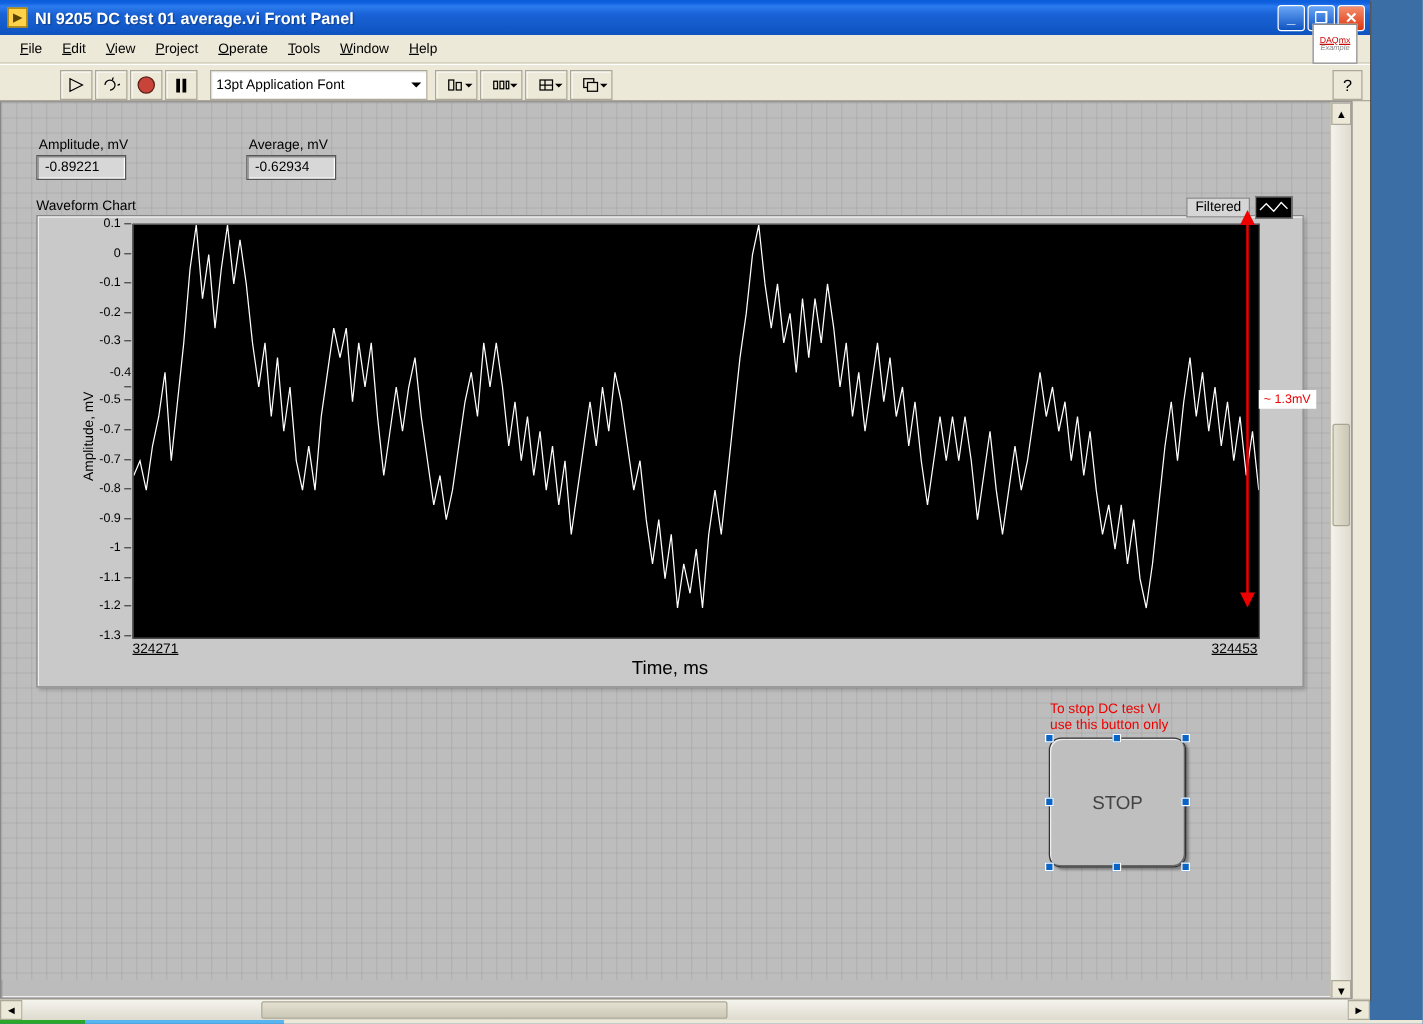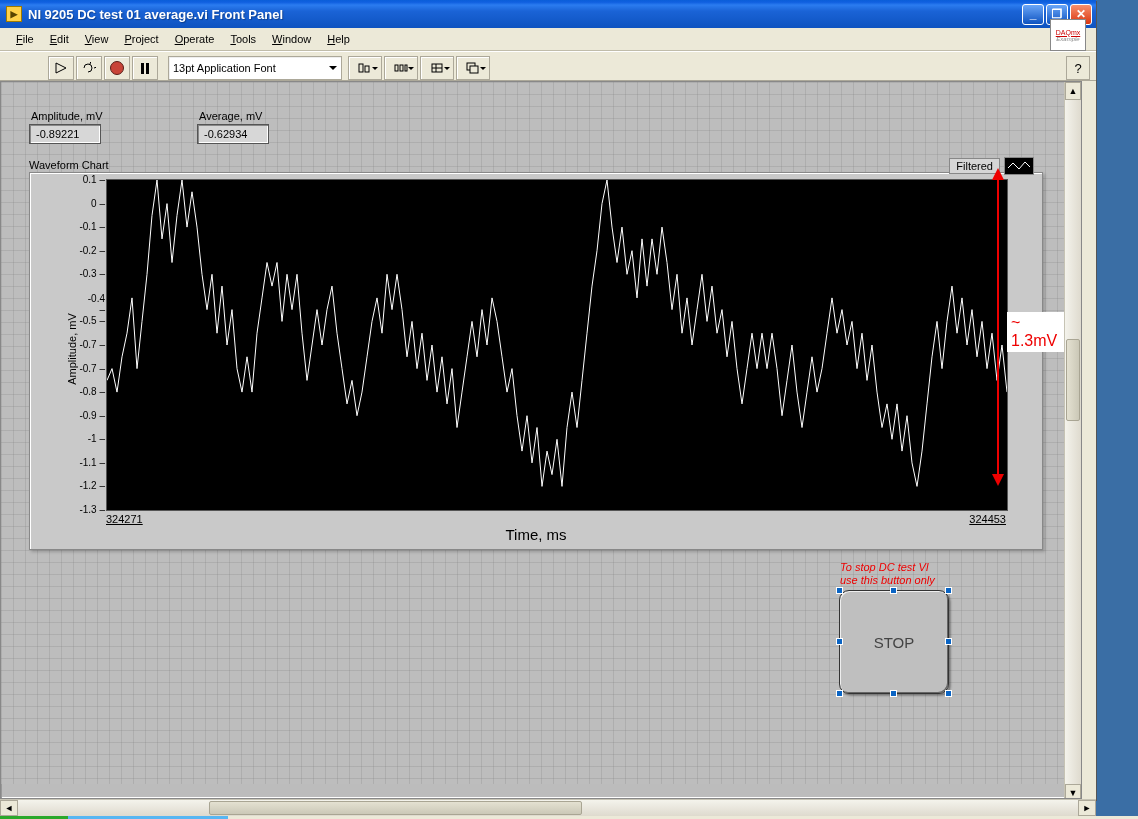--- a/index.html
+++ b/index.html
@@ -356,32 +356,32 @@
     width: 18px;
     height: 318px;
     pointer-events: none;
   }
   .annotation-label {
     position: absolute;
     left: 1006px;
     top: 230px;
     background: #fff;
     color: #e00;
-    font-size: 16px;
+    font-size: 10px;
     font-family: Arial, sans-serif;
     padding: 2px 4px;
+    text-align: right;
   }
 
   
   .stop-caption {
     position: absolute;
     font-size: 11px;
     color: #e00;
     line-height: 1.2;
-    font-style: italic;
   }
   .stop-btn {
     position: absolute;
     width: 108px;
     height: 102px;
     background: #bfbfbf;
     border: 1px solid #333;
     box-shadow: inset 1px 1px 0 #eee, inset -1px -1px 0 #666, 2px 2px 2px rgba(0,0,0,0.3);
     display: flex;
     align-items: center;

